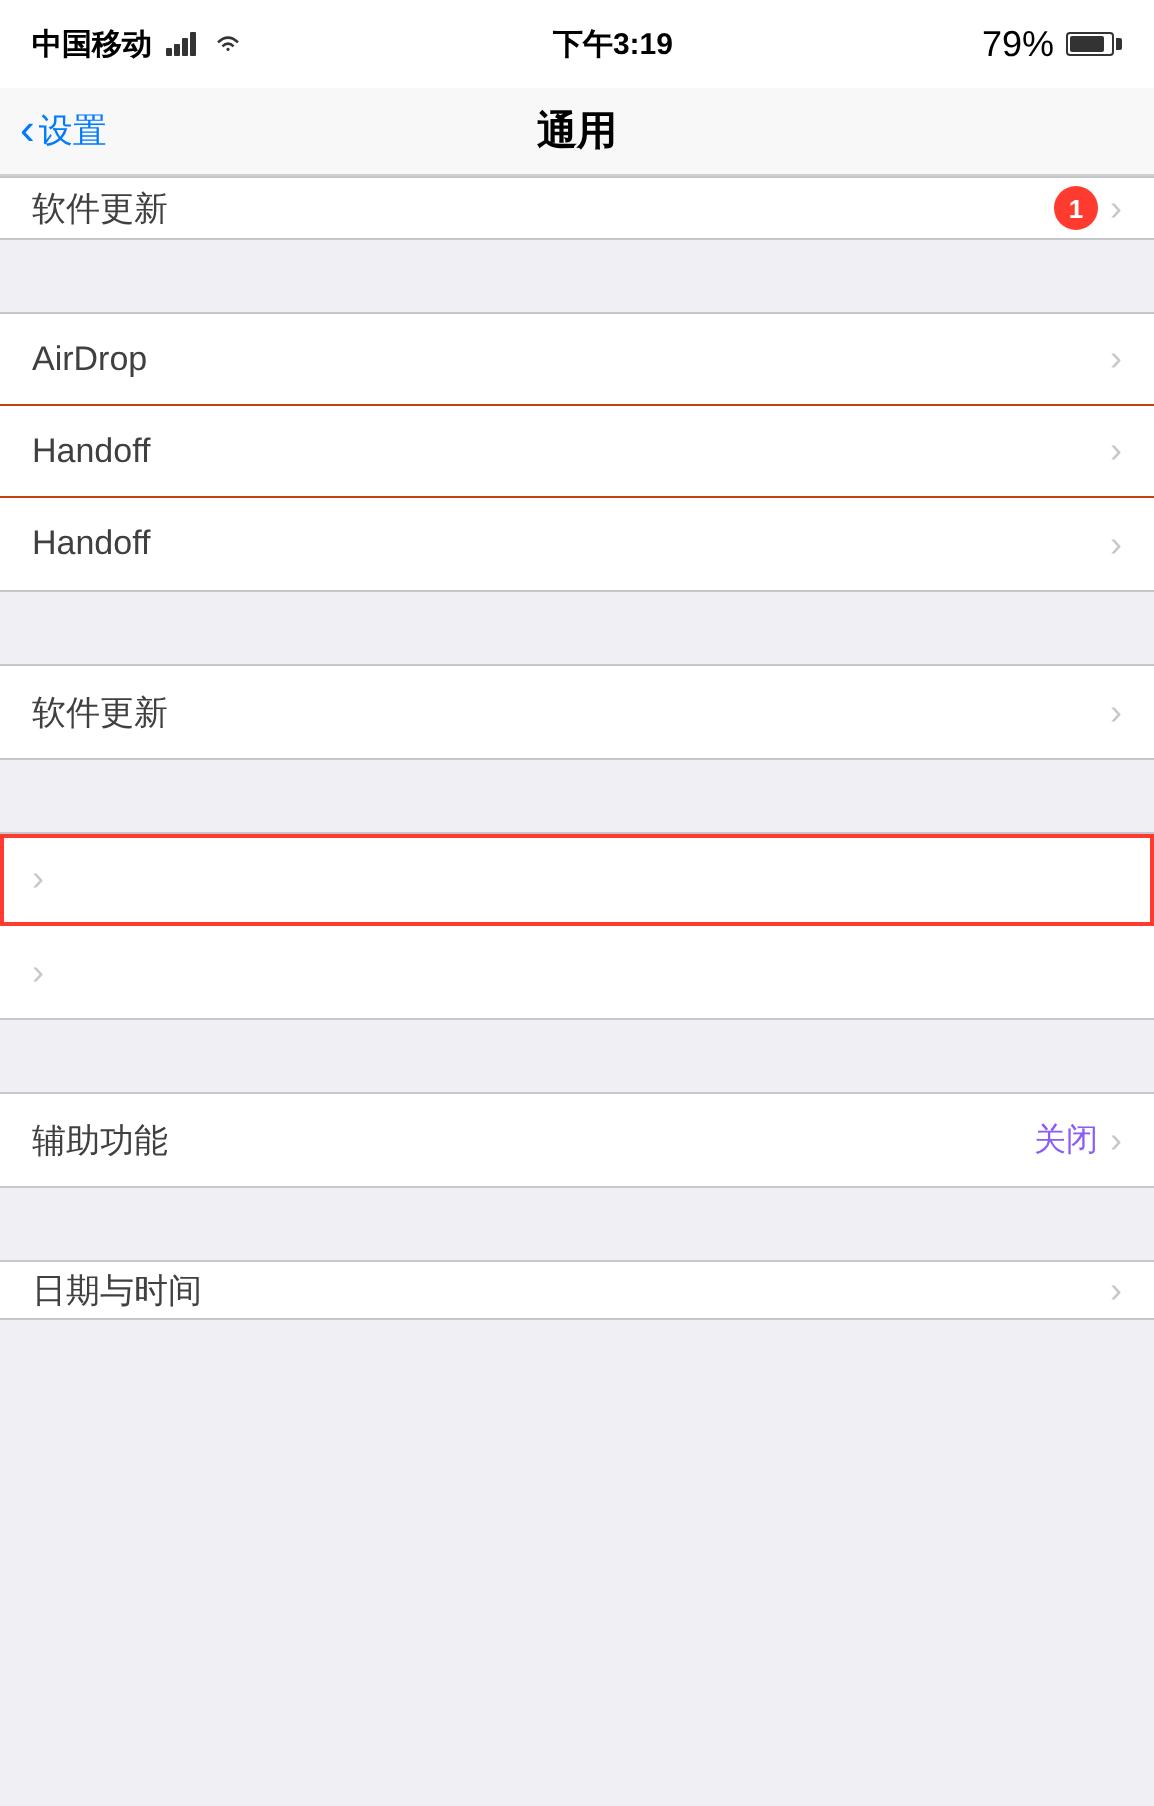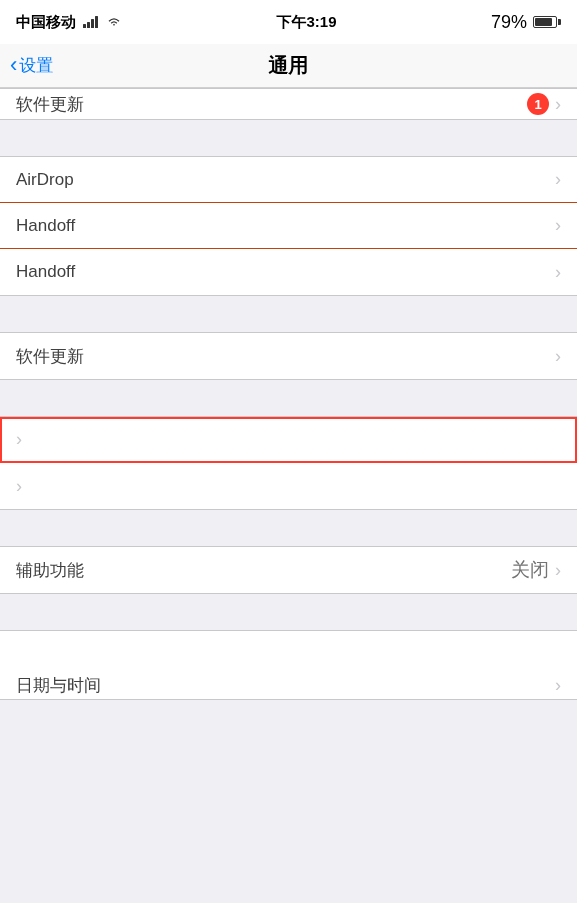--- a/index.html
+++ b/index.html
@@ -157,22 +157,22 @@
     }
 
     .row-right {
       display: flex;
       align-items: center;
       gap: 6px;
       color: #8e8e93;
     }
 
     .row-value {
-      font-size: 19px;
-      color: #737373;
+      font-size: 16px;
+      color: #8b5cf6;
     }
 
     .chevron {
       color: #c7c7cc;
       font-size: 18px;
       font-weight: 300;
     }
 
     
     .row-badge {
@@ -196,21 +196,20 @@
     }
 
     
     .row-partial {
       height: 30px;
     }
 
     
     .bottom-partial {
       height: 28px;
-      margin-top: 40px;
     }
   </style>
 </head>
 <body>
 
 <div class="status-bar">
   <div class="status-left">
     <span>中国移动</span>
     <svg width="18" height="12" viewBox="0 0 18 12" style="margin-left:2px">
       <rect x="0" y="8" width="3" height="4" rx="0.5" fill="#333"></rect>

